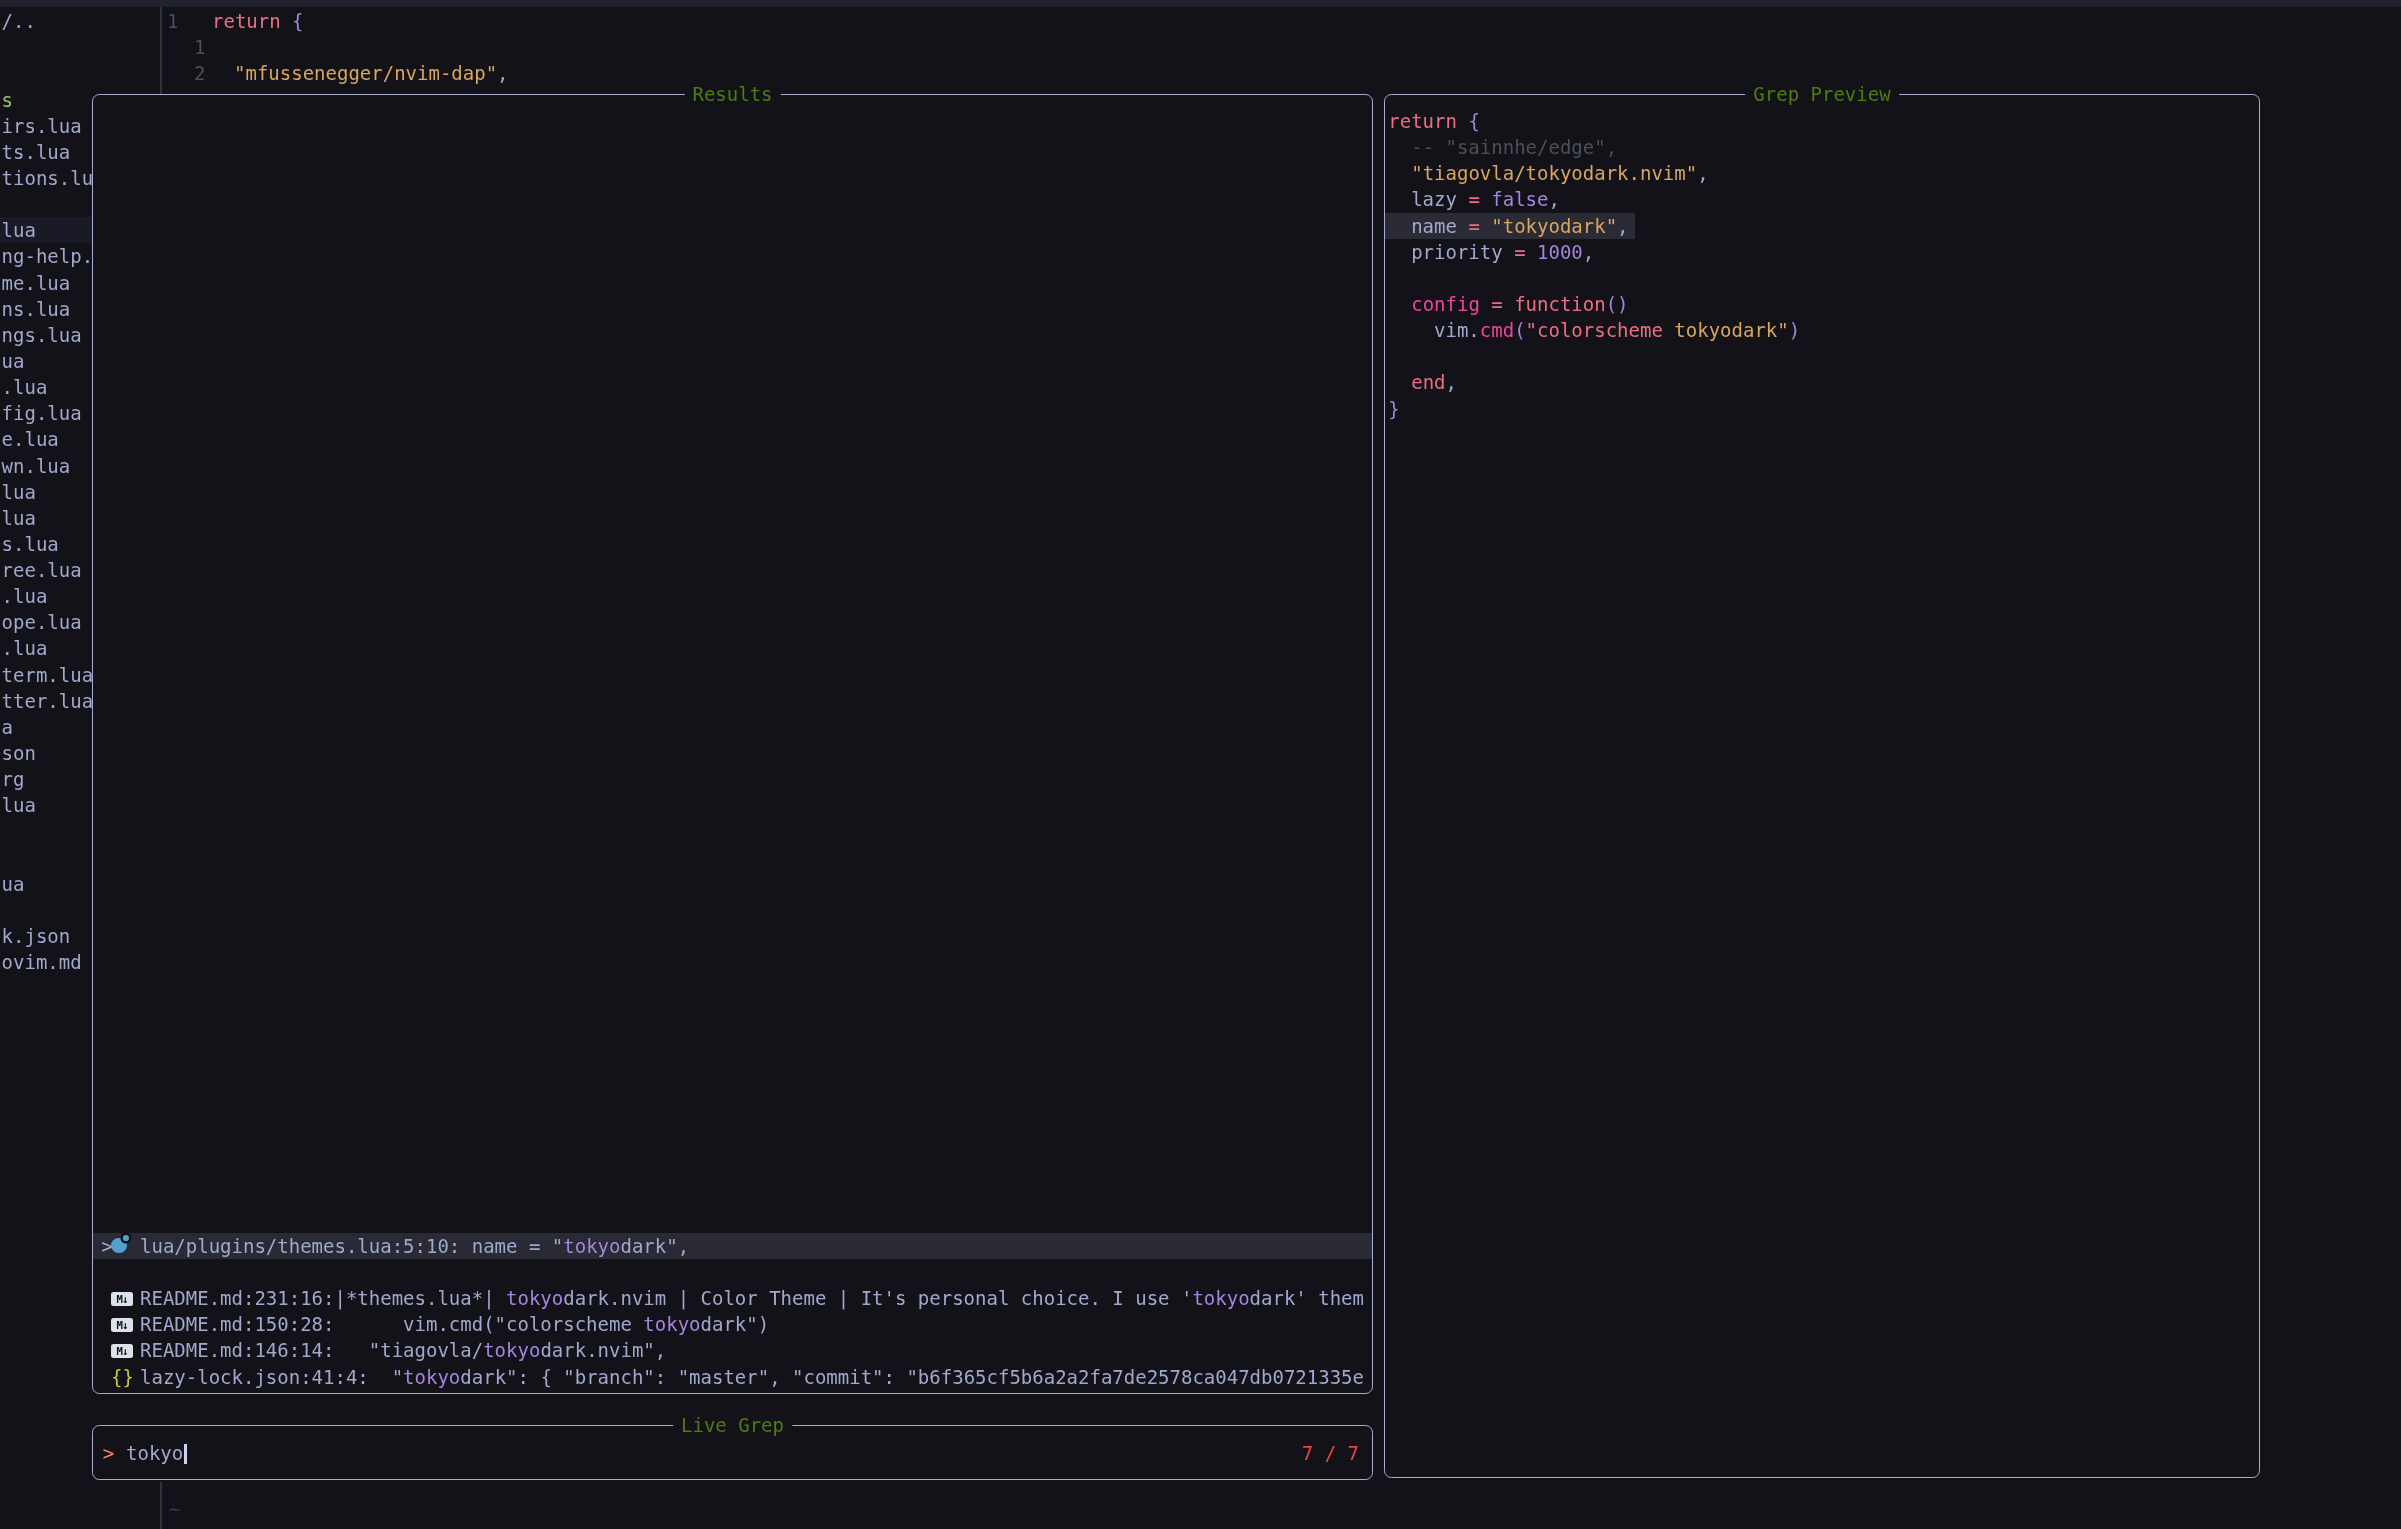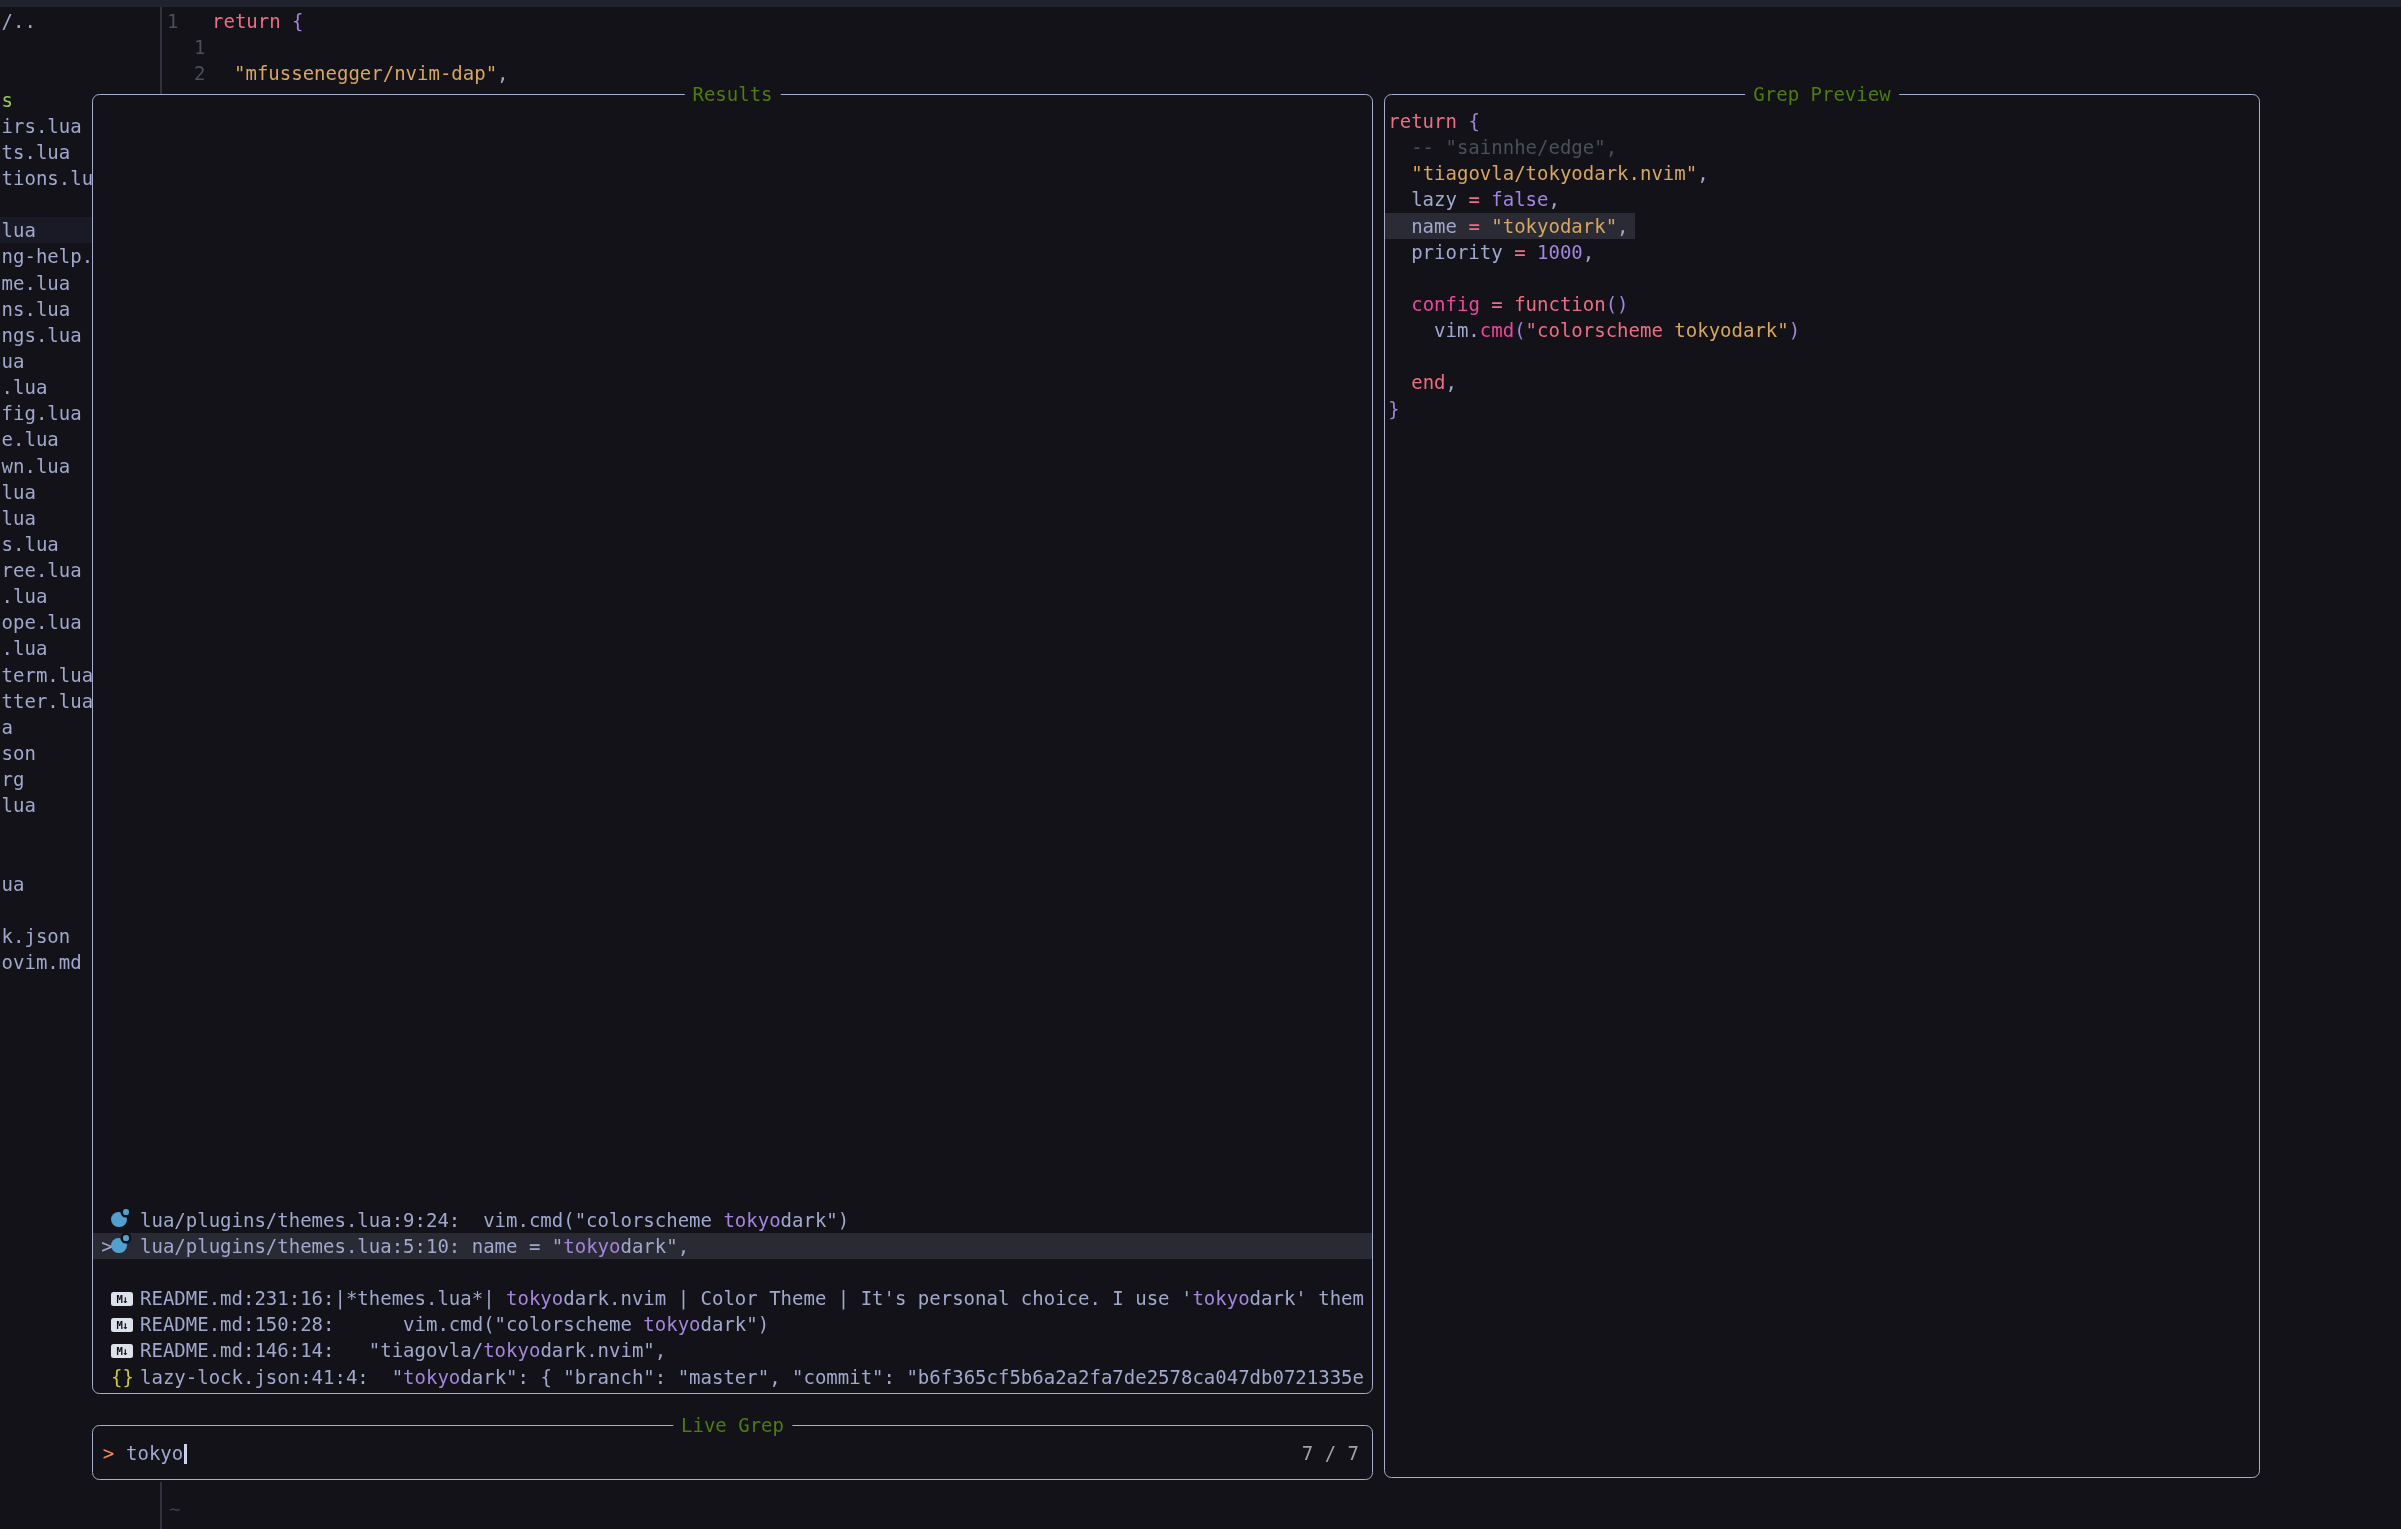--- a/index.html
+++ b/index.html
@@ -36,21 +36,21 @@
            font-size:10.6px;font-weight:bold;line-height:14px;text-align:center;letter-spacing:-0.8px;}
   .json-icon{top:0;color:#cbcb41;white-space:pre;}
   
   .pline{position:absolute;left:3.3px;white-space:pre;height:26px;}
   .pline.hl{left:0;padding:0 6.5px 0 3.3px;background:#2a2b34;}
   
   .prompt-row{position:absolute;left:0;top:0;width:100%;height:100%;display:flex;align-items:center;}
   .prompt-prefix{position:absolute;left:9.8px;}
   .prompt-query{position:absolute;left:33px;white-space:pre;}
   .cursor-bar{display:inline-block;width:2.5px;height:20.4px;background:#ccd1ec;vertical-align:middle;margin-left:0.8px;}
-  .counter{position:absolute;right:13px;color:#a3a3a3;white-space:pre;}
+  .counter{position:absolute;right:13px;color:#ef4444;white-space:pre;}
 </style>
 </head>
 <body>
 
 <div class="screen">
 
   <div class="tabline"></div>
 
   <div>
     <div class="xitem" style="top:8.2px">/..</div>
@@ -94,24 +94,20 @@
     <span class="eline" style="left:212px;top:8.2px"><span class="c-red">return </span><span class="c-purple">{</span></span>
     <span class="enum" style="left:194px;top:34px">1</span>
     <span class="enum" style="left:194px;top:60px">2</span>
     <span class="eline" style="left:234px;top:60px"><span class="c-yellow">"mfussenegger/nvim-dap"</span><span class="c-fg">,</span></span>
     <span class="tilde" style="left:169px;top:1496px">~</span>
   </div>
 
   <div class="panel" style="left:92px;top:94px;width:1281px;height:1300px">
     <div class="panel-title">Results</div>
 
-    <div class="rrow" style="top:1112px">
-      <span class="ficon lua-icon"></span>
-      <span class="rtext"><span class="c-fg">lua/plugins/themes.lua:9:24:  vim.cmd("colorscheme </span><span class="c-match">tokyo</span><span class="c-fg">dark")</span></span>
-    </div>
     <div class="rrow sel" style="top:1138px">
       <span class="caret">&gt;</span>
       <span class="ficon lua-icon"></span>
       <span class="rtext"><span class="c-fg">lua/plugins/themes.lua:5:10: name = "</span><span class="c-match">tokyo</span><span class="c-fg">dark",</span></span>
     </div>
     <div class="rrow" style="top:1190px">
       <span class="ficon md-icon">M↓</span>
       <span class="rtext"><span class="c-fg">README.md:231:16:|*themes.lua*| </span><span class="c-match">tokyo</span><span class="c-fg">dark.nvim | Color Theme | It's personal choice. I use '</span><span class="c-match">tokyo</span><span class="c-fg">dark' them</span></span>
     </div>
     <div class="rrow" style="top:1216px">

